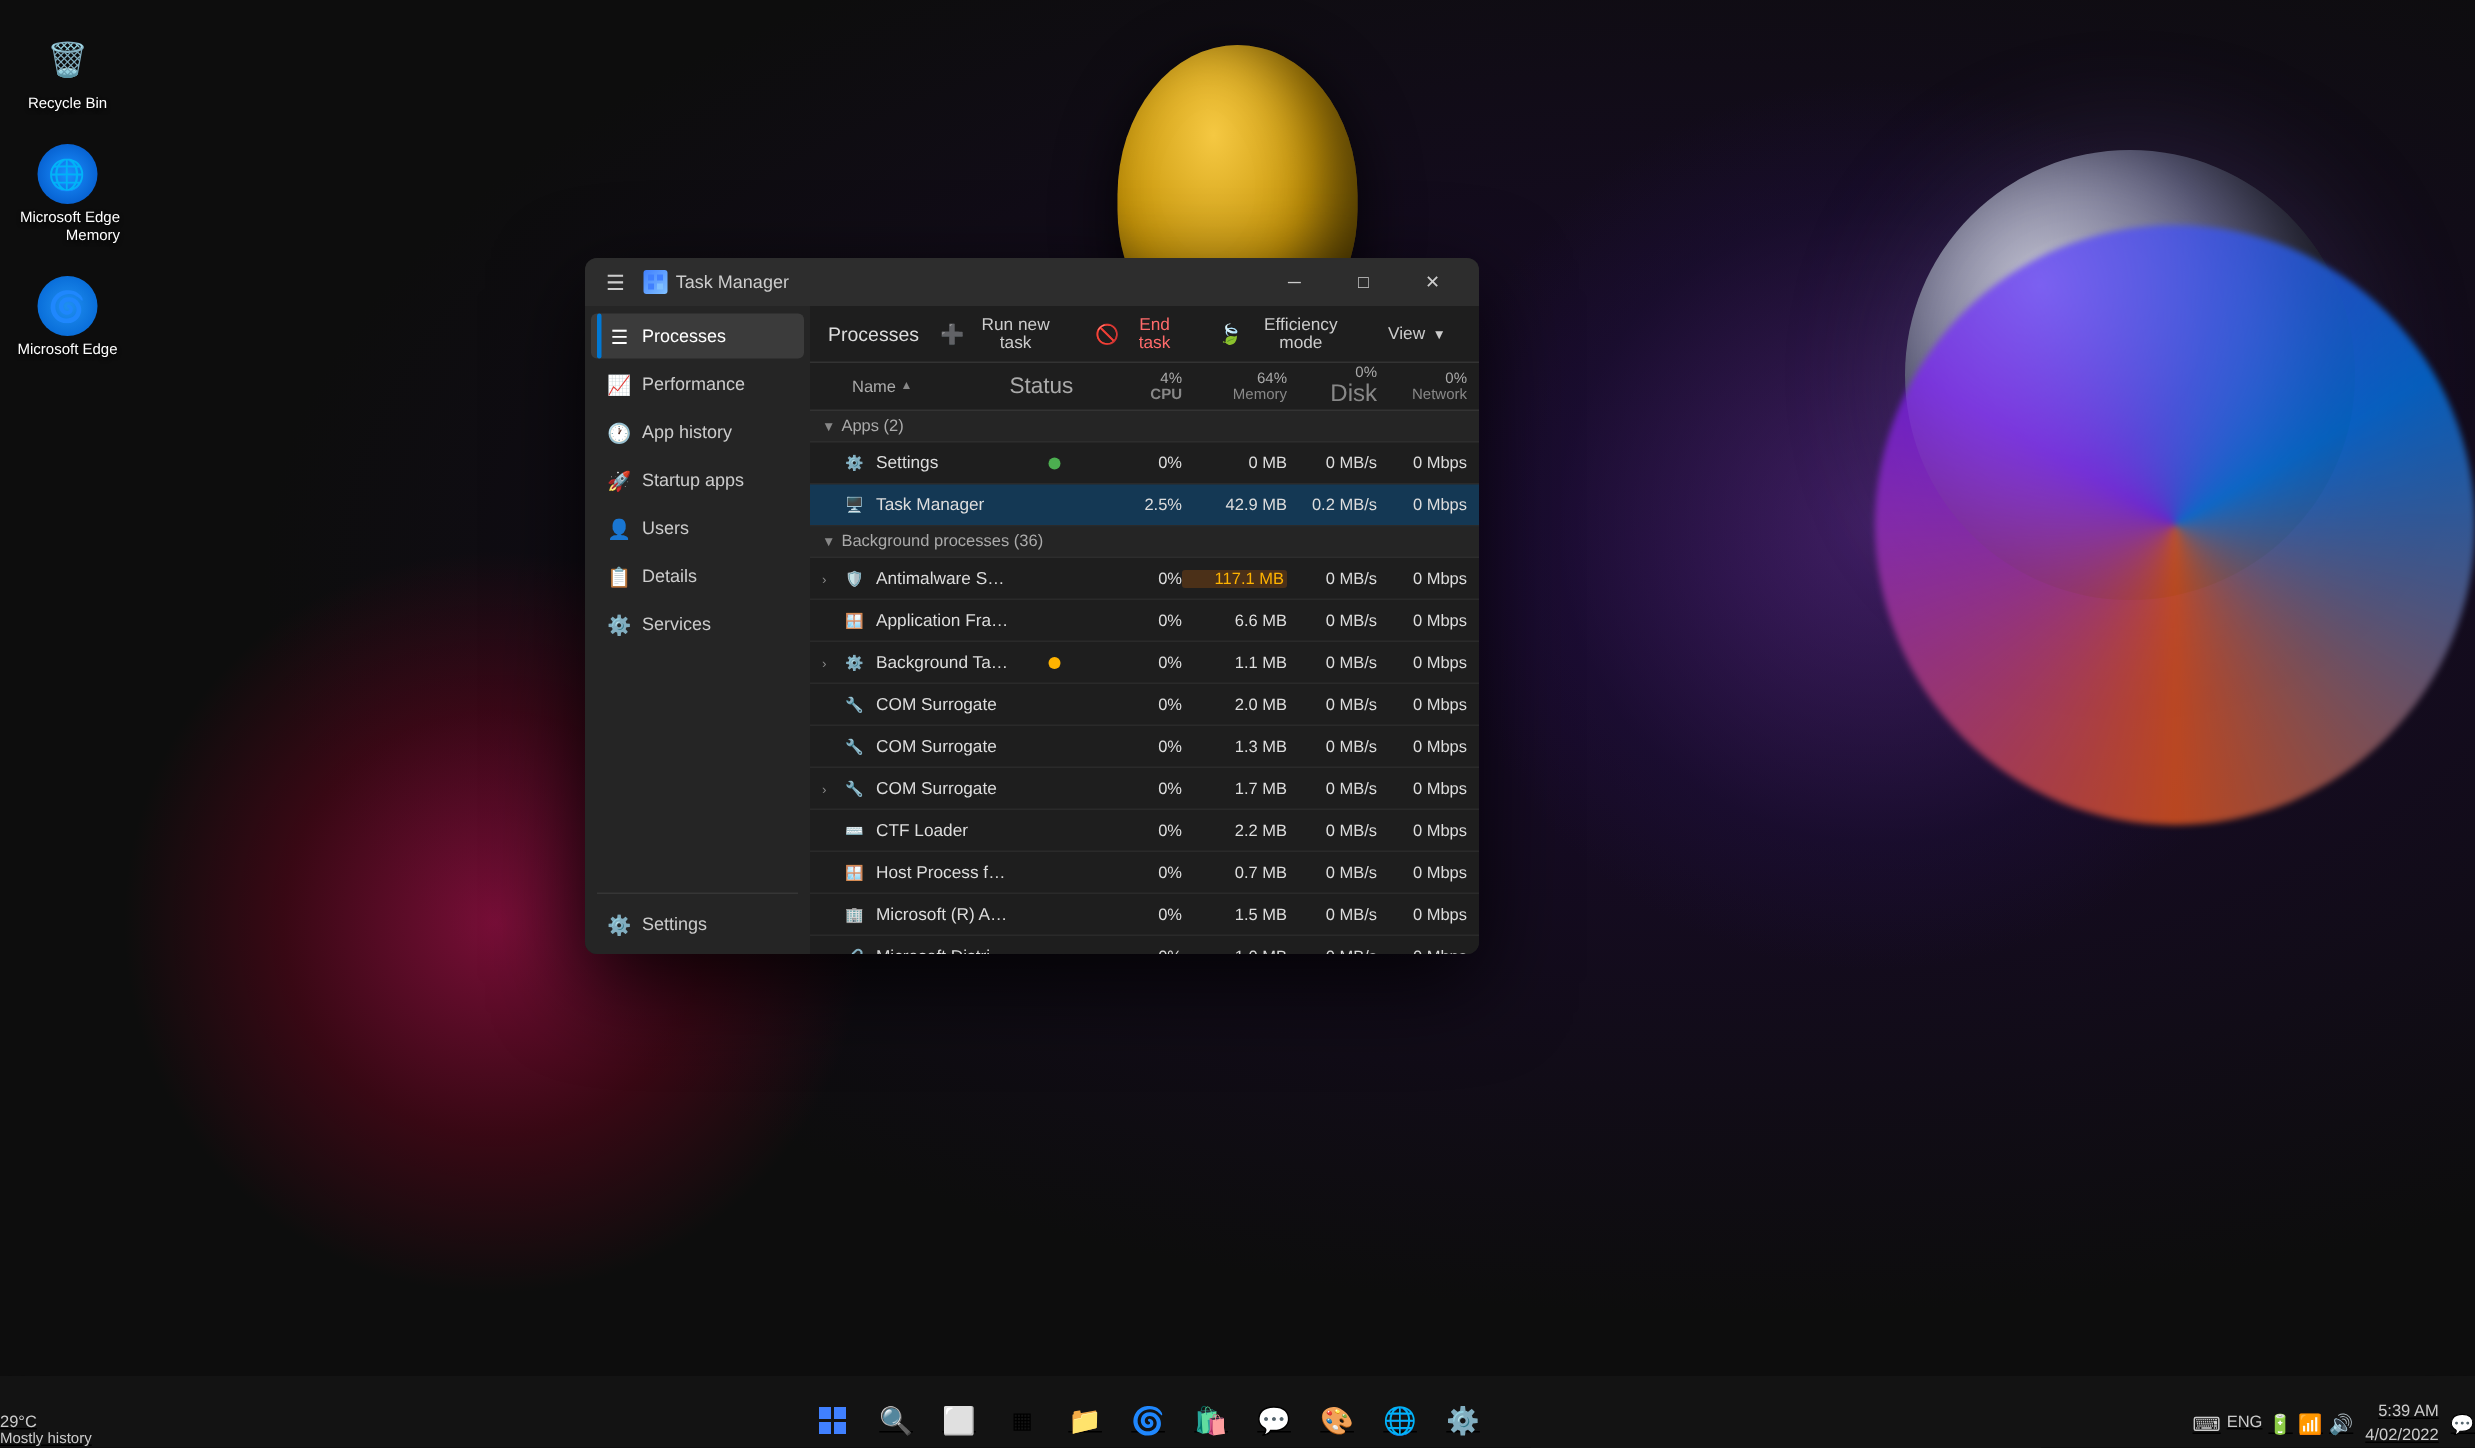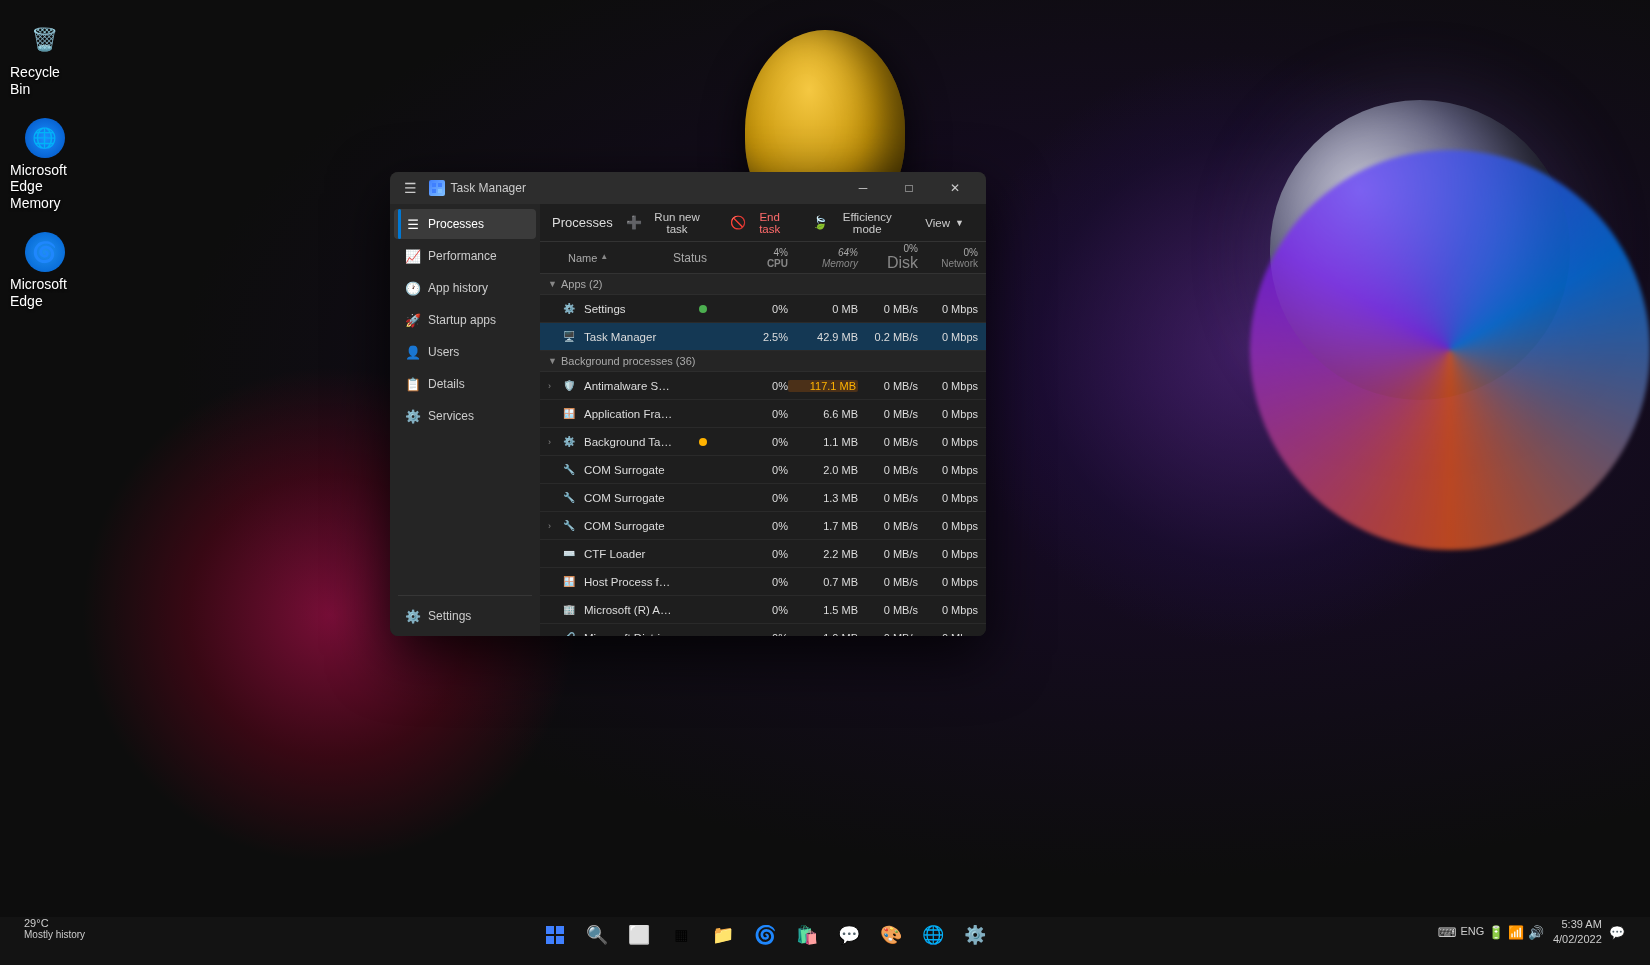--- a/index.html
+++ b/index.html
@@ -93,22 +93,22 @@
       width: 40px;
       height: 40px;
       border-radius: 4px;
       display: flex;
       align-items: center;
       justify-content: center;
       font-size: 22px;
     }
     .desktop-icon-label {
       color: #fff;
-      font-size: 14px;
-      text-align: left;
+      font-size: 10px;
+      text-align: right;
       text-shadow: 0 1px 3px rgba(0,0,0,0.9);
       line-height: 1.2;
     }
     .icon-recycle { background: transparent; }
     .icon-edge-canary { background: radial-gradient(circle, #1a90ff 0%, #0050c0 100%); border-radius: 50%; }
     .icon-edge { background: radial-gradient(circle, #2090f0 0%, #0060d0 100%); border-radius: 50%; }
 
     
     .task-manager-window {
       position: absolute;
@@ -274,21 +274,21 @@
       flex: 1;
       color: #aaa;
       font-size: 11px;
       padding-left: 20px;
       display: flex;
       align-items: flex-start;
       gap: 3px;
     }
     .col-status { width: 60px; color: #aaa; font-size: 11px; }
     .col-cpu { width: 55px; color: #aaa; font-size: 11px; text-align: right; }
-    .col-memory { width: 70px; color: #aaa; font-size: 11px; text-align: right; font-style: italic; }
+    .col-memory { width: 70px; color: #aaa; font-size: 11px; text-align: right; }
     .col-disk { width: 60px; color: #aaa; font-size: 11px; text-align: right; }
     .col-network { width: 60px; color: #aaa; font-size: 11px; text-align: right; }
     .col-header-val {
       font-size: 10px;
       text-align: right;
     }
 
     
     .process-list {
       flex: 1;
@@ -366,23 +366,24 @@
 
     
     .taskbar {
       position: absolute;
       bottom: 0;
       left: 0;
       right: 0;
       height: 48px;
       background: rgba(20,20,20,0.95);
       display: flex;
-      align-items: flex-start;
-      padding: 0 24px;
+      align-items: flex-end;
+      padding: 0 0;
       backdrop-filter: blur(20px);
+      text-decoration: underline;
     }
     .taskbar-center {
       flex: 1;
       display: flex;
       align-items: center;
       justify-content: center;
       gap: 6px;
     }
     .taskbar-icon {
       width: 36px;
@@ -513,21 +514,21 @@
           <span style="font-size:9px;">▼</span>
         </button>
       </div>
 
       <div class="col-headers">
         <div class="col-name">
           <span>Name</span>
           <span style="font-size:8px;color:#888;">▲</span>
         </div>
         <div class="col-status">
-          <span style="font-size:12px;color:#aaa;">Status</span>
+          <span style="font-size:15px;color:#aaa;">Status</span>
         </div>
         <div class="col-cpu">
           <div class="col-header-val" style="color:#aaa;">
             <div>4%</div>
             <div style="font-size:10px;color:#888;font-weight:bold;">CPU</div>
           </div>
         </div>
         <div class="col-memory">
           <div class="col-header-val" style="color:#aaa;">
             <div>64%</div>

